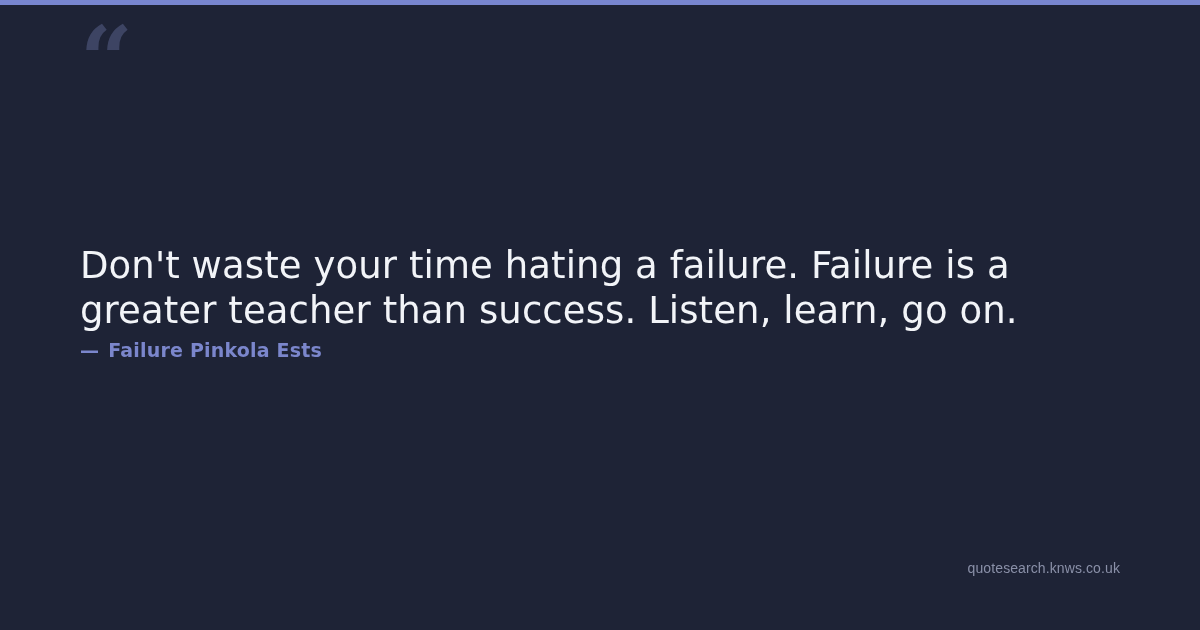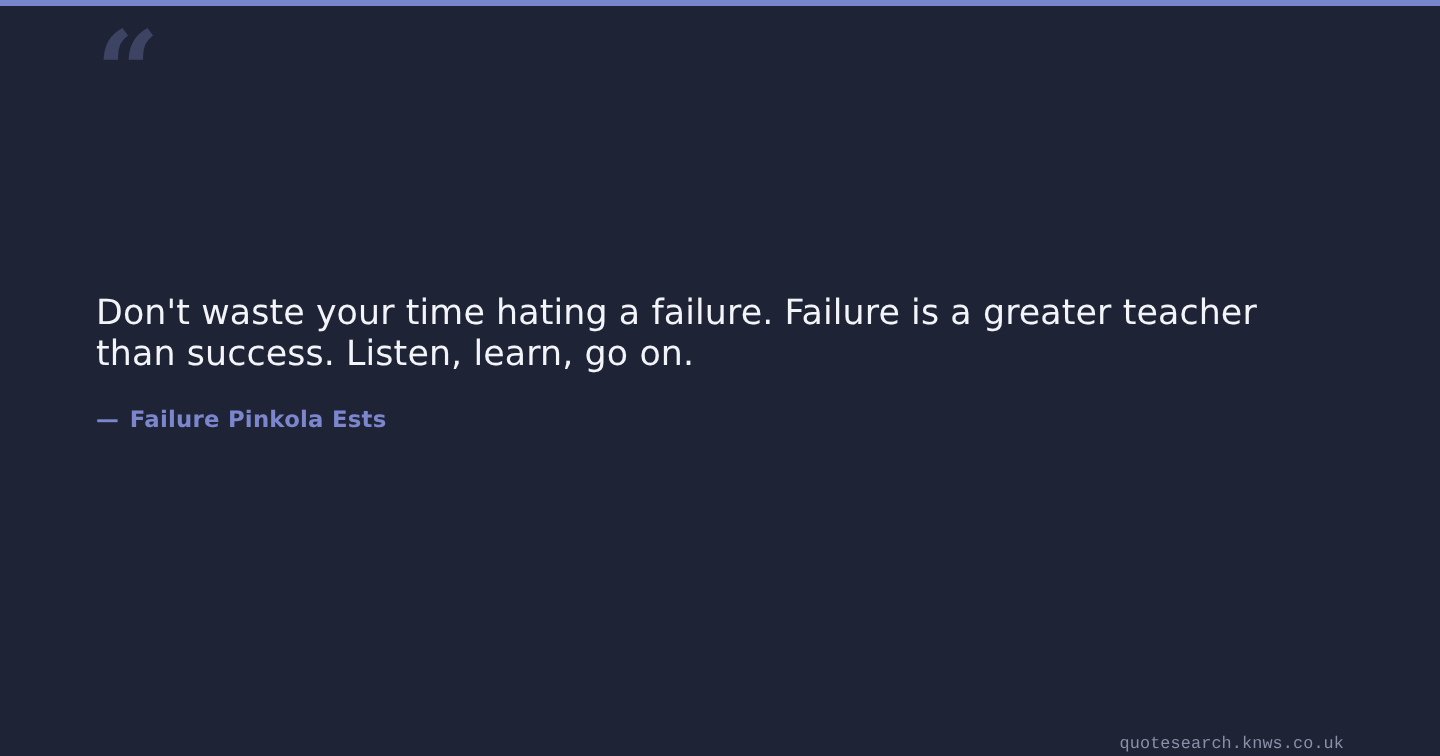--- a/index.html
+++ b/index.html
@@ -47,22 +47,22 @@
   .quote-body {
     position: absolute;
     left: 80px;
     top: 243px;
     width: 1000px;
   }
 
   .quote-text {
     margin: 0;
     font-family: "DejaVu Sans", sans-serif;
-    font-size: 29px;
-    line-height: 34px;
+    font-size: 37px;
+    line-height: 45px;
     font-weight: 400;
     color: #f2f4f8;
     letter-spacing: 0.1px;
   }
 
   .author-line {
     position: absolute;
     left: 80px;
     top: 339px;
     display: flex;
@@ -81,22 +81,22 @@
   }
 
   .author-name {
     color: #7b86cc;
     font-weight: 700;
   }
 
   .source-url {
     position: absolute;
     right: 80px;
-    top: 612px;
-    font-family: Liberation Mono, monospace;
+    top: 560px;
+    font-family: Liberation Sans, sans-serif;
     font-size: 14px;
     font-weight: 400;
     color: #8a90a8;
     letter-spacing: 0.1px;
   }
 </style>
 </head>
 <body>
 
 <div class="card">

